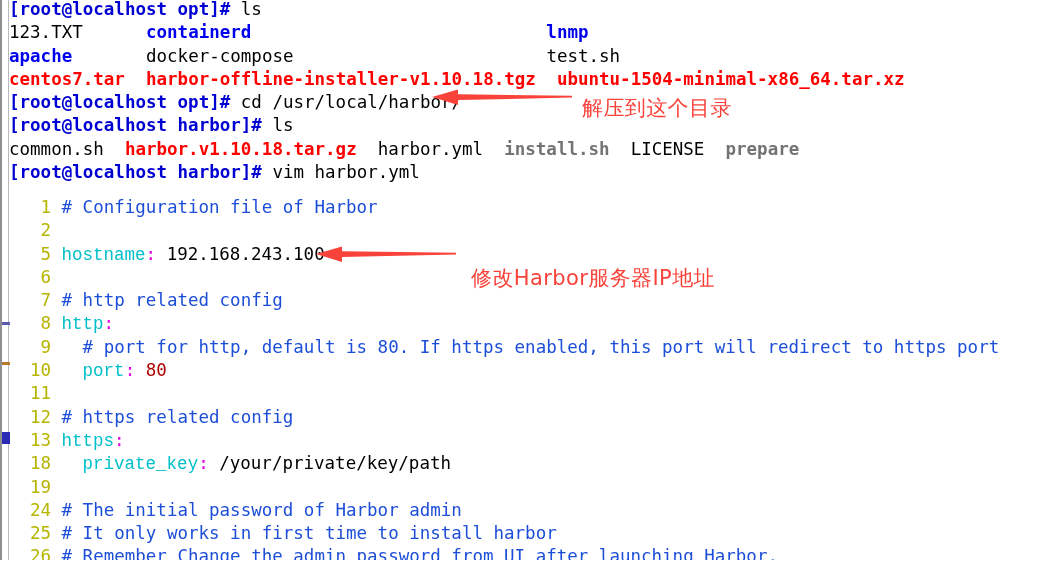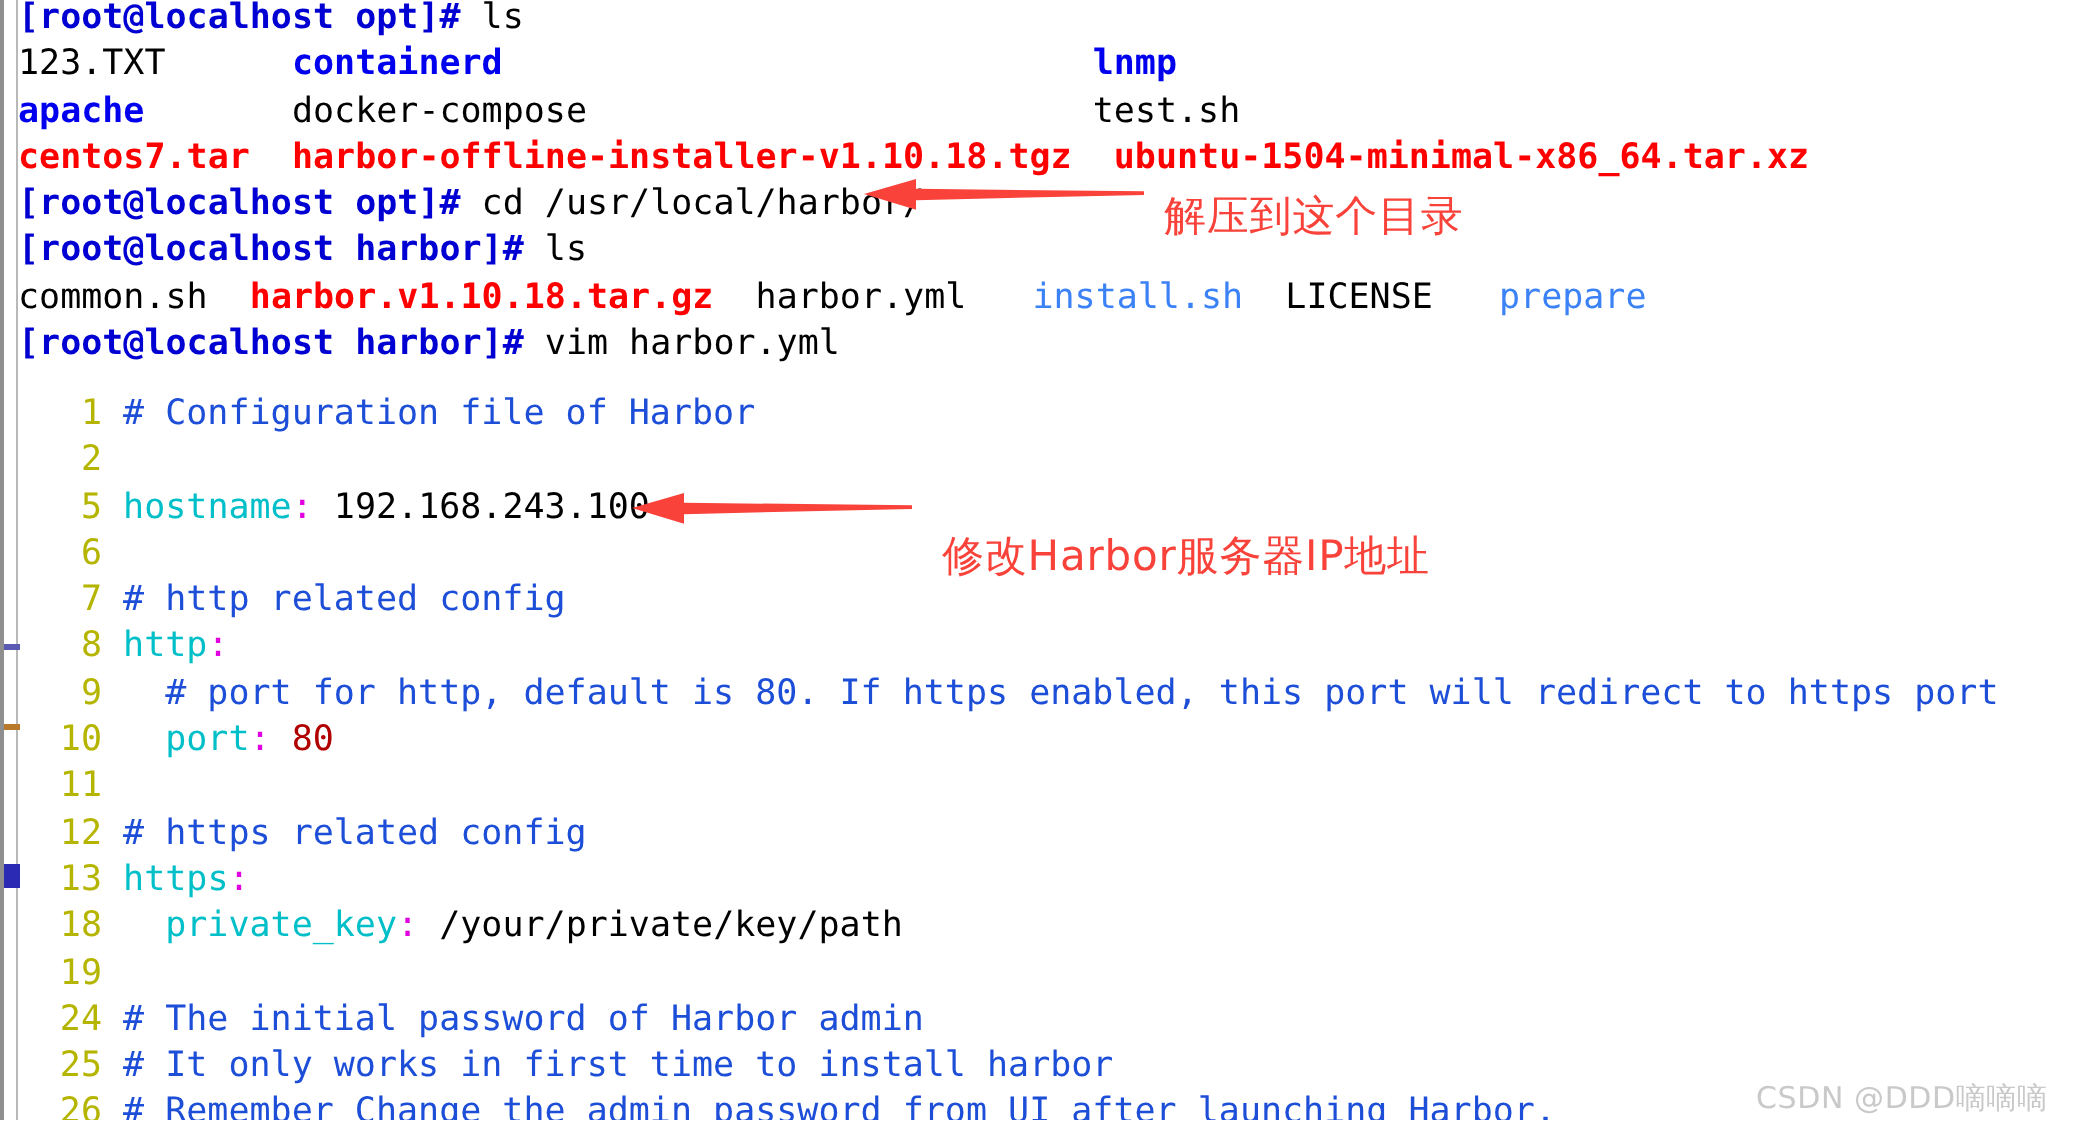--- a/index.html
+++ b/index.html
@@ -58,21 +58,21 @@
     white-space: pre;
     color: #000000;
   }
   .term .row {
     height: 23.3px;
     white-space: pre;
   }
   .c-prompt { color: #0000d2; font-weight: bold; }
   .c-dir    { color: #0000ee; font-weight: bold; }
   .c-arch   { color: #ff0000; font-weight: bold; }
-  .c-exec   { color: #3b82f6; font-weight: normal; margin-left: 12px; }
+  .c-exec   { color: #737373; font-weight: bold; }
   .c-plain  { color: #000000; }
 
   
   .vim {
     position: absolute;
     left: 9px;
     top: 196px;
     width: 1038px;
     font-family: "DejaVu Sans Mono", "Liberation Mono", monospace;
     font-size: 17.5px;
@@ -84,21 +84,21 @@
     white-space: pre;
   }
   .lnum {
     display: inline-block;
     width: 42px;
     text-align: right;
     color: #b5b500;
     font-weight: normal;
   }
   .v-comment { color: #1d4ed8; }
-  .v-key     { color: #00bfc8; }
+  .v-key     { color: #00bfc8; font-family: Liberation Mono, monospace; }
   .v-colon   { color: #e000e0; }
   .v-num     { color: #b00000; text-align: right; }
   .v-val     { color: #000000; }
 
   
   .anno-text {
     position: absolute;
     color: #f9423a;
     font-family: "DejaVu Sans", "Liberation Sans", sans-serif;
     font-size: 21px;
@@ -140,15 +140,14 @@
       <svg class="arrow" width="140" height="22" style="left: 432px; top: 86px;">
         <polygon points="0,11 26,3.52 26,8.36 140,9.68 140,11.440000000000001 26,14.08 26,18.919999999999998" fill="#f9423a"></polygon>
       </svg>
       <div class="anno-text" style="left: 582px; top: 94px; color: rgb(249, 66, 58);">解压到这个目录</div>
       <svg class="arrow" width="140" height="22" style="left: 316px; top: 243px;">
         <polygon points="0,11 26,3.52 26,8.36 140,9.68 140,11.440000000000001 26,14.08 26,18.919999999999998" fill="#f9423a"></polygon>
       </svg>
       <div class="anno-text" style="left: 471px; top: 228px; color: rgb(249, 66, 58); margin-top: 36px;">修改Harbor服务器IP地址</div>
     </div>
 
-  <div class="watermark" style="left: 878px; top: 540px; color: rgb(201, 201, 201);">CSDN @DDD嘀嘀嘀</div>
 
 </div>
 
 </body></html>

